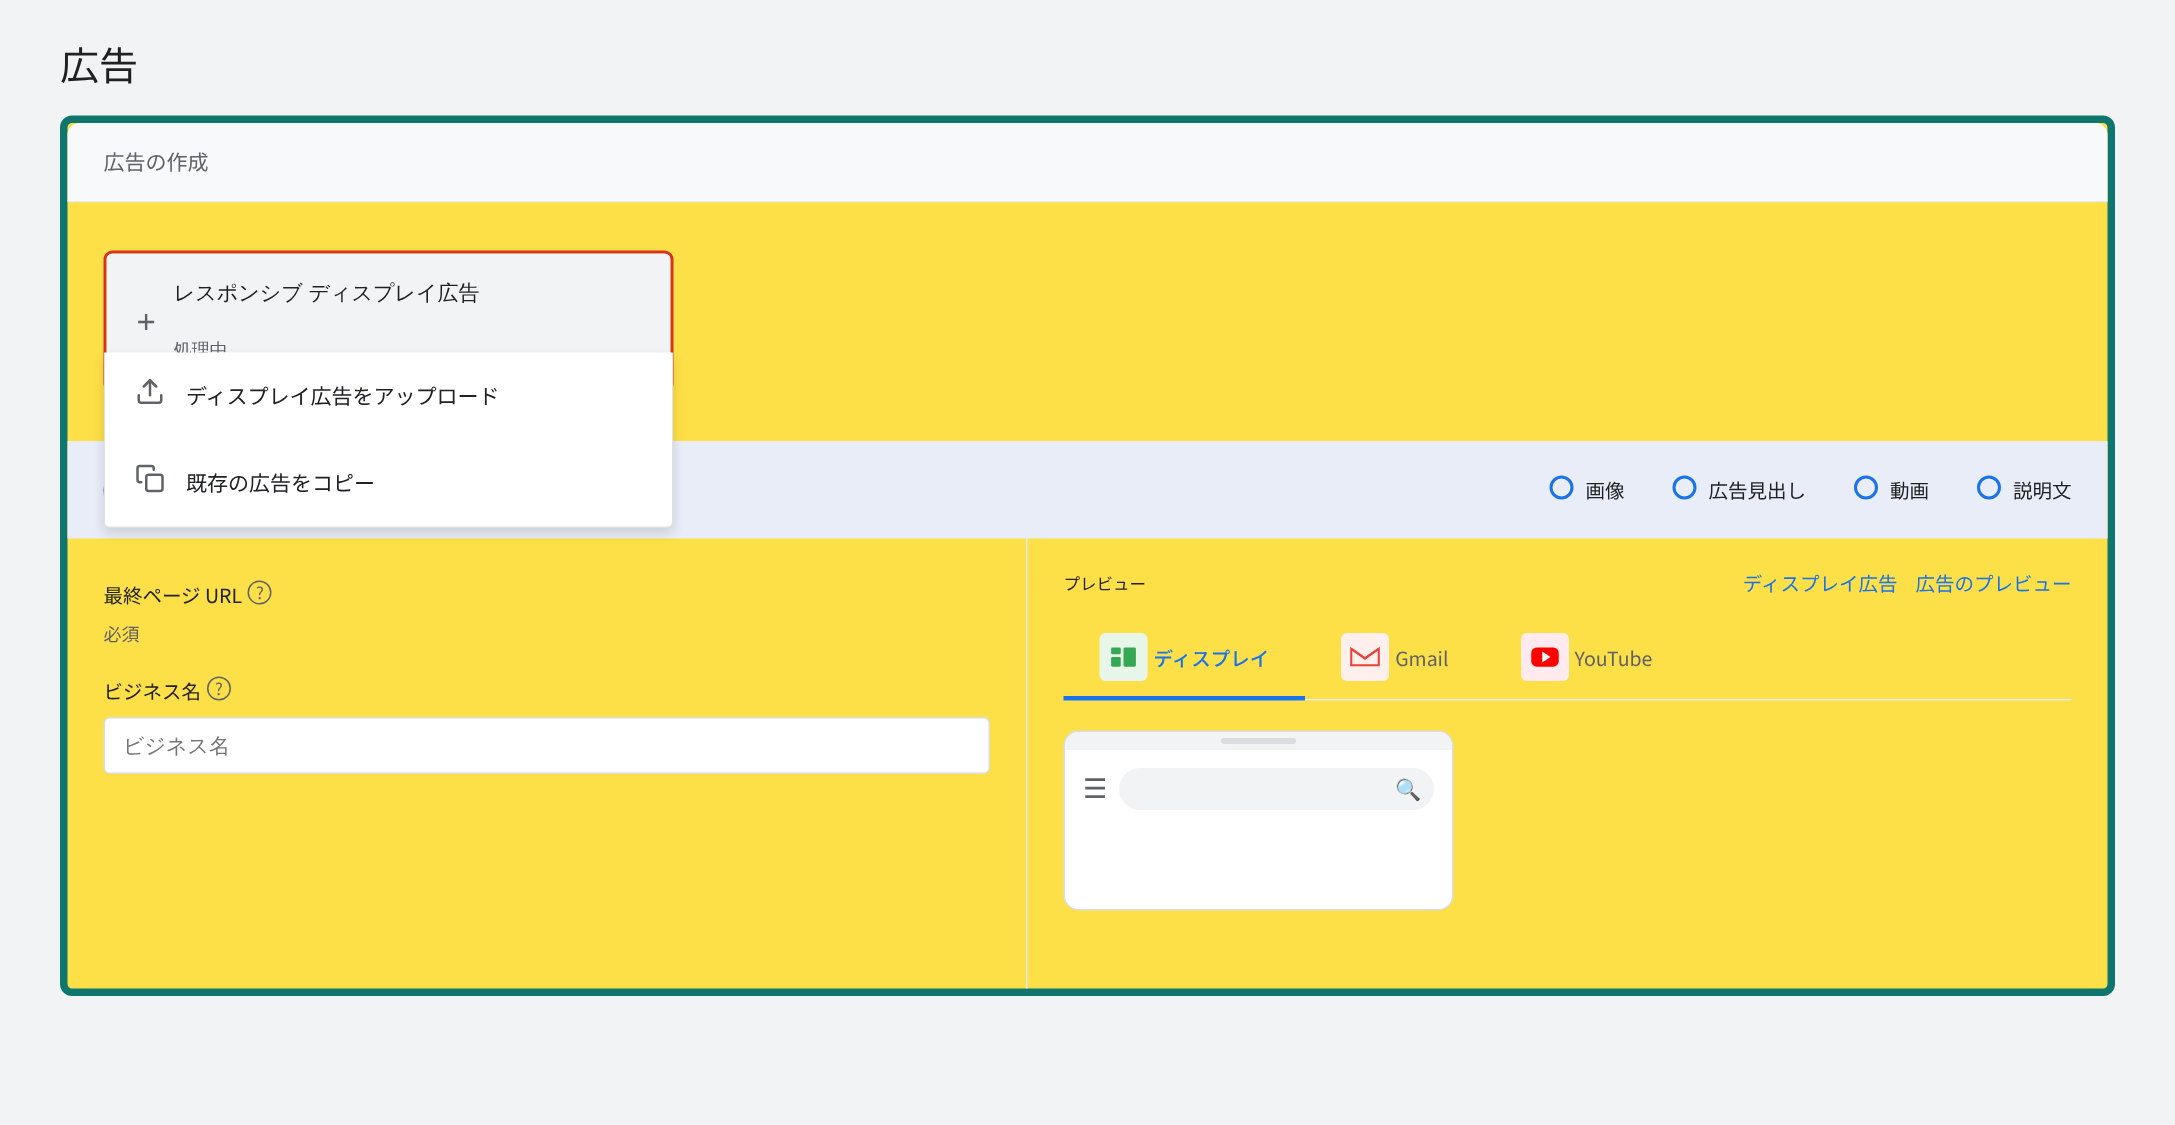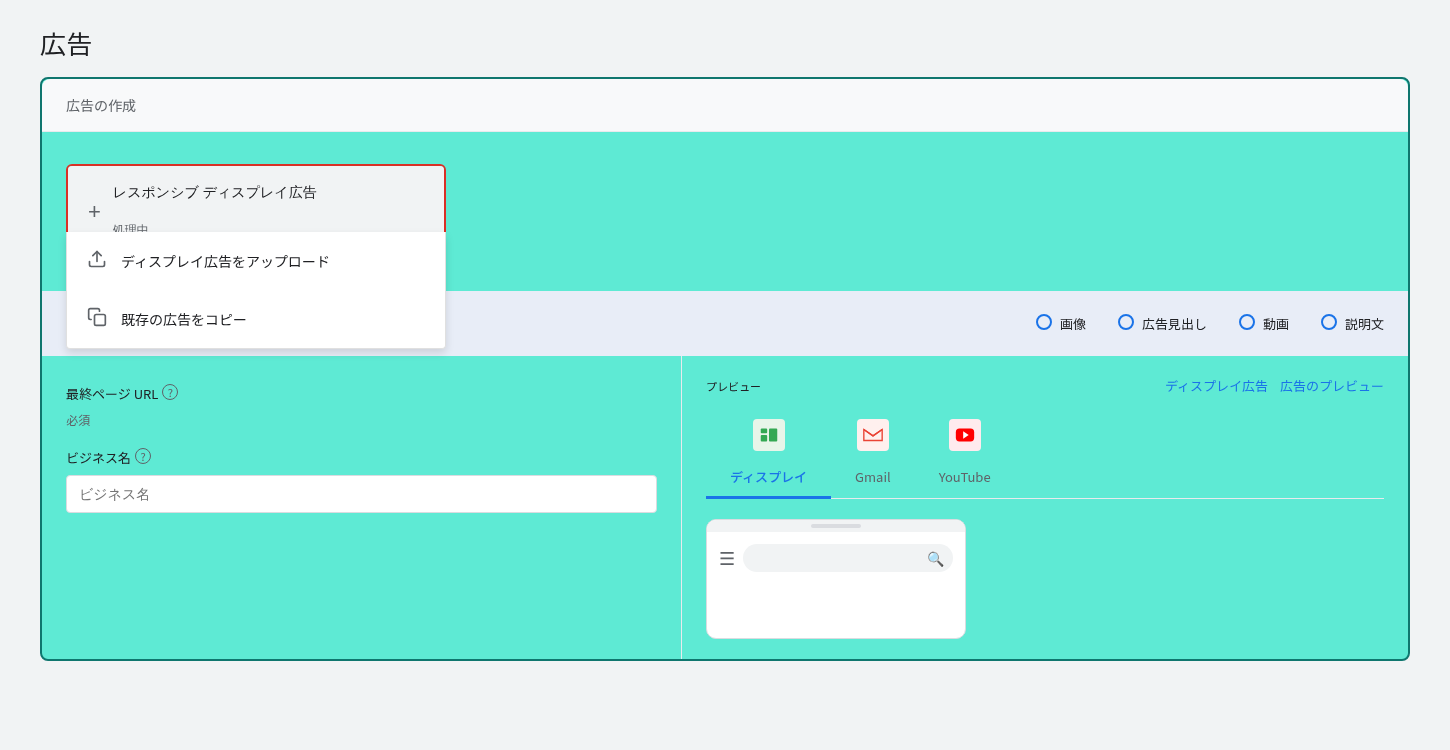--- a/index.html
+++ b/index.html
@@ -10,24 +10,24 @@
       font-size: 14px;
       color: #202124;
     }
     .page-title {
       font-size: 26px;
       font-weight: 400;
       padding: 24px 40px 16px;
       color: #202124;
     }
     .card {
-      background: #5eead4;
+      background: #fde047;
       margin: 0 40px;
       border-radius: 8px;
-      border: 2px solid #0f766e;
+      border: 5px solid #0f766e;
       overflow: visible;
     }
     .card-header {
       padding: 16px 24px;
       font-size: 14px;
       color: #5f6368;
       border-bottom: 1px solid #e8eaed;
       background: #f8f9fa;
       border-radius: 8px 8px 0 0;
     }
@@ -235,23 +235,23 @@
       text-decoration: none;
     }
     .preview-tabs {
       display: flex;
       gap: 0;
       border-bottom: 1px solid #e8eaed;
       margin-bottom: 20px;
     }
     .preview-tab {
       display: flex;
-      flex-direction: column;
-      align-items: center;
-      gap: 16px;
+      flex-direction: row;
+      align-items: center;
+      gap: 4px;
       padding: 8px 24px 12px;
       cursor: pointer;
       position: relative;
       min-width: 80px;
     }
     .preview-tab.active::after {
       content: '';
       position: absolute;
       bottom: -1px;
       left: 0;

